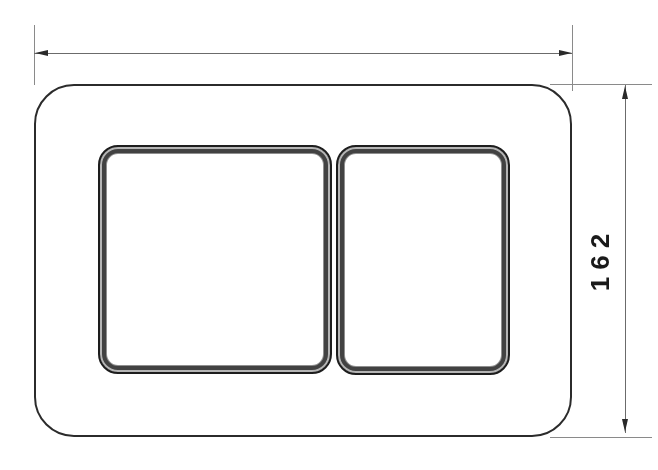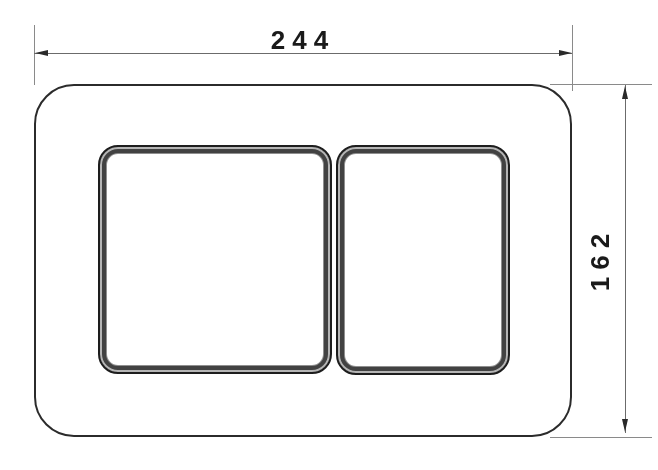--- a/index.html
+++ b/index.html
@@ -128,21 +128,20 @@
   <div class="plate"></div>
 
   <div class="flush-btn large"></div>
   <div class="flush-btn small"></div>
 
   <div class="ext-line-v" style="left:34px; top:25px; height:60px;"></div>
   <div class="ext-line-v" style="left:572px; top:25px; height:66px;"></div>
   <div class="dim-line-h" style="left:34px; top:53px; width:538px;"></div>
   <div class="arrow left" style="left:35px; top:50px;"></div>
   <div class="arrow right" style="left:559px; top:50px;"></div>
-  <div class="dim-label width">244</div>
 
   <div class="ext-line-h" style="left:550px; top:84px; width:102px;"></div>
   <div class="ext-line-h" style="left:550px; top:437px; width:102px;"></div>
   <div class="dim-line-v" style="left:625px; top:85px; height:348px;"></div>
   <div class="arrow up" style="left:622px; top:86px;"></div>
   <div class="arrow down" style="left:622px; top:419px;"></div>
   <div class="dim-label height">162</div>
 
 </div>
 

